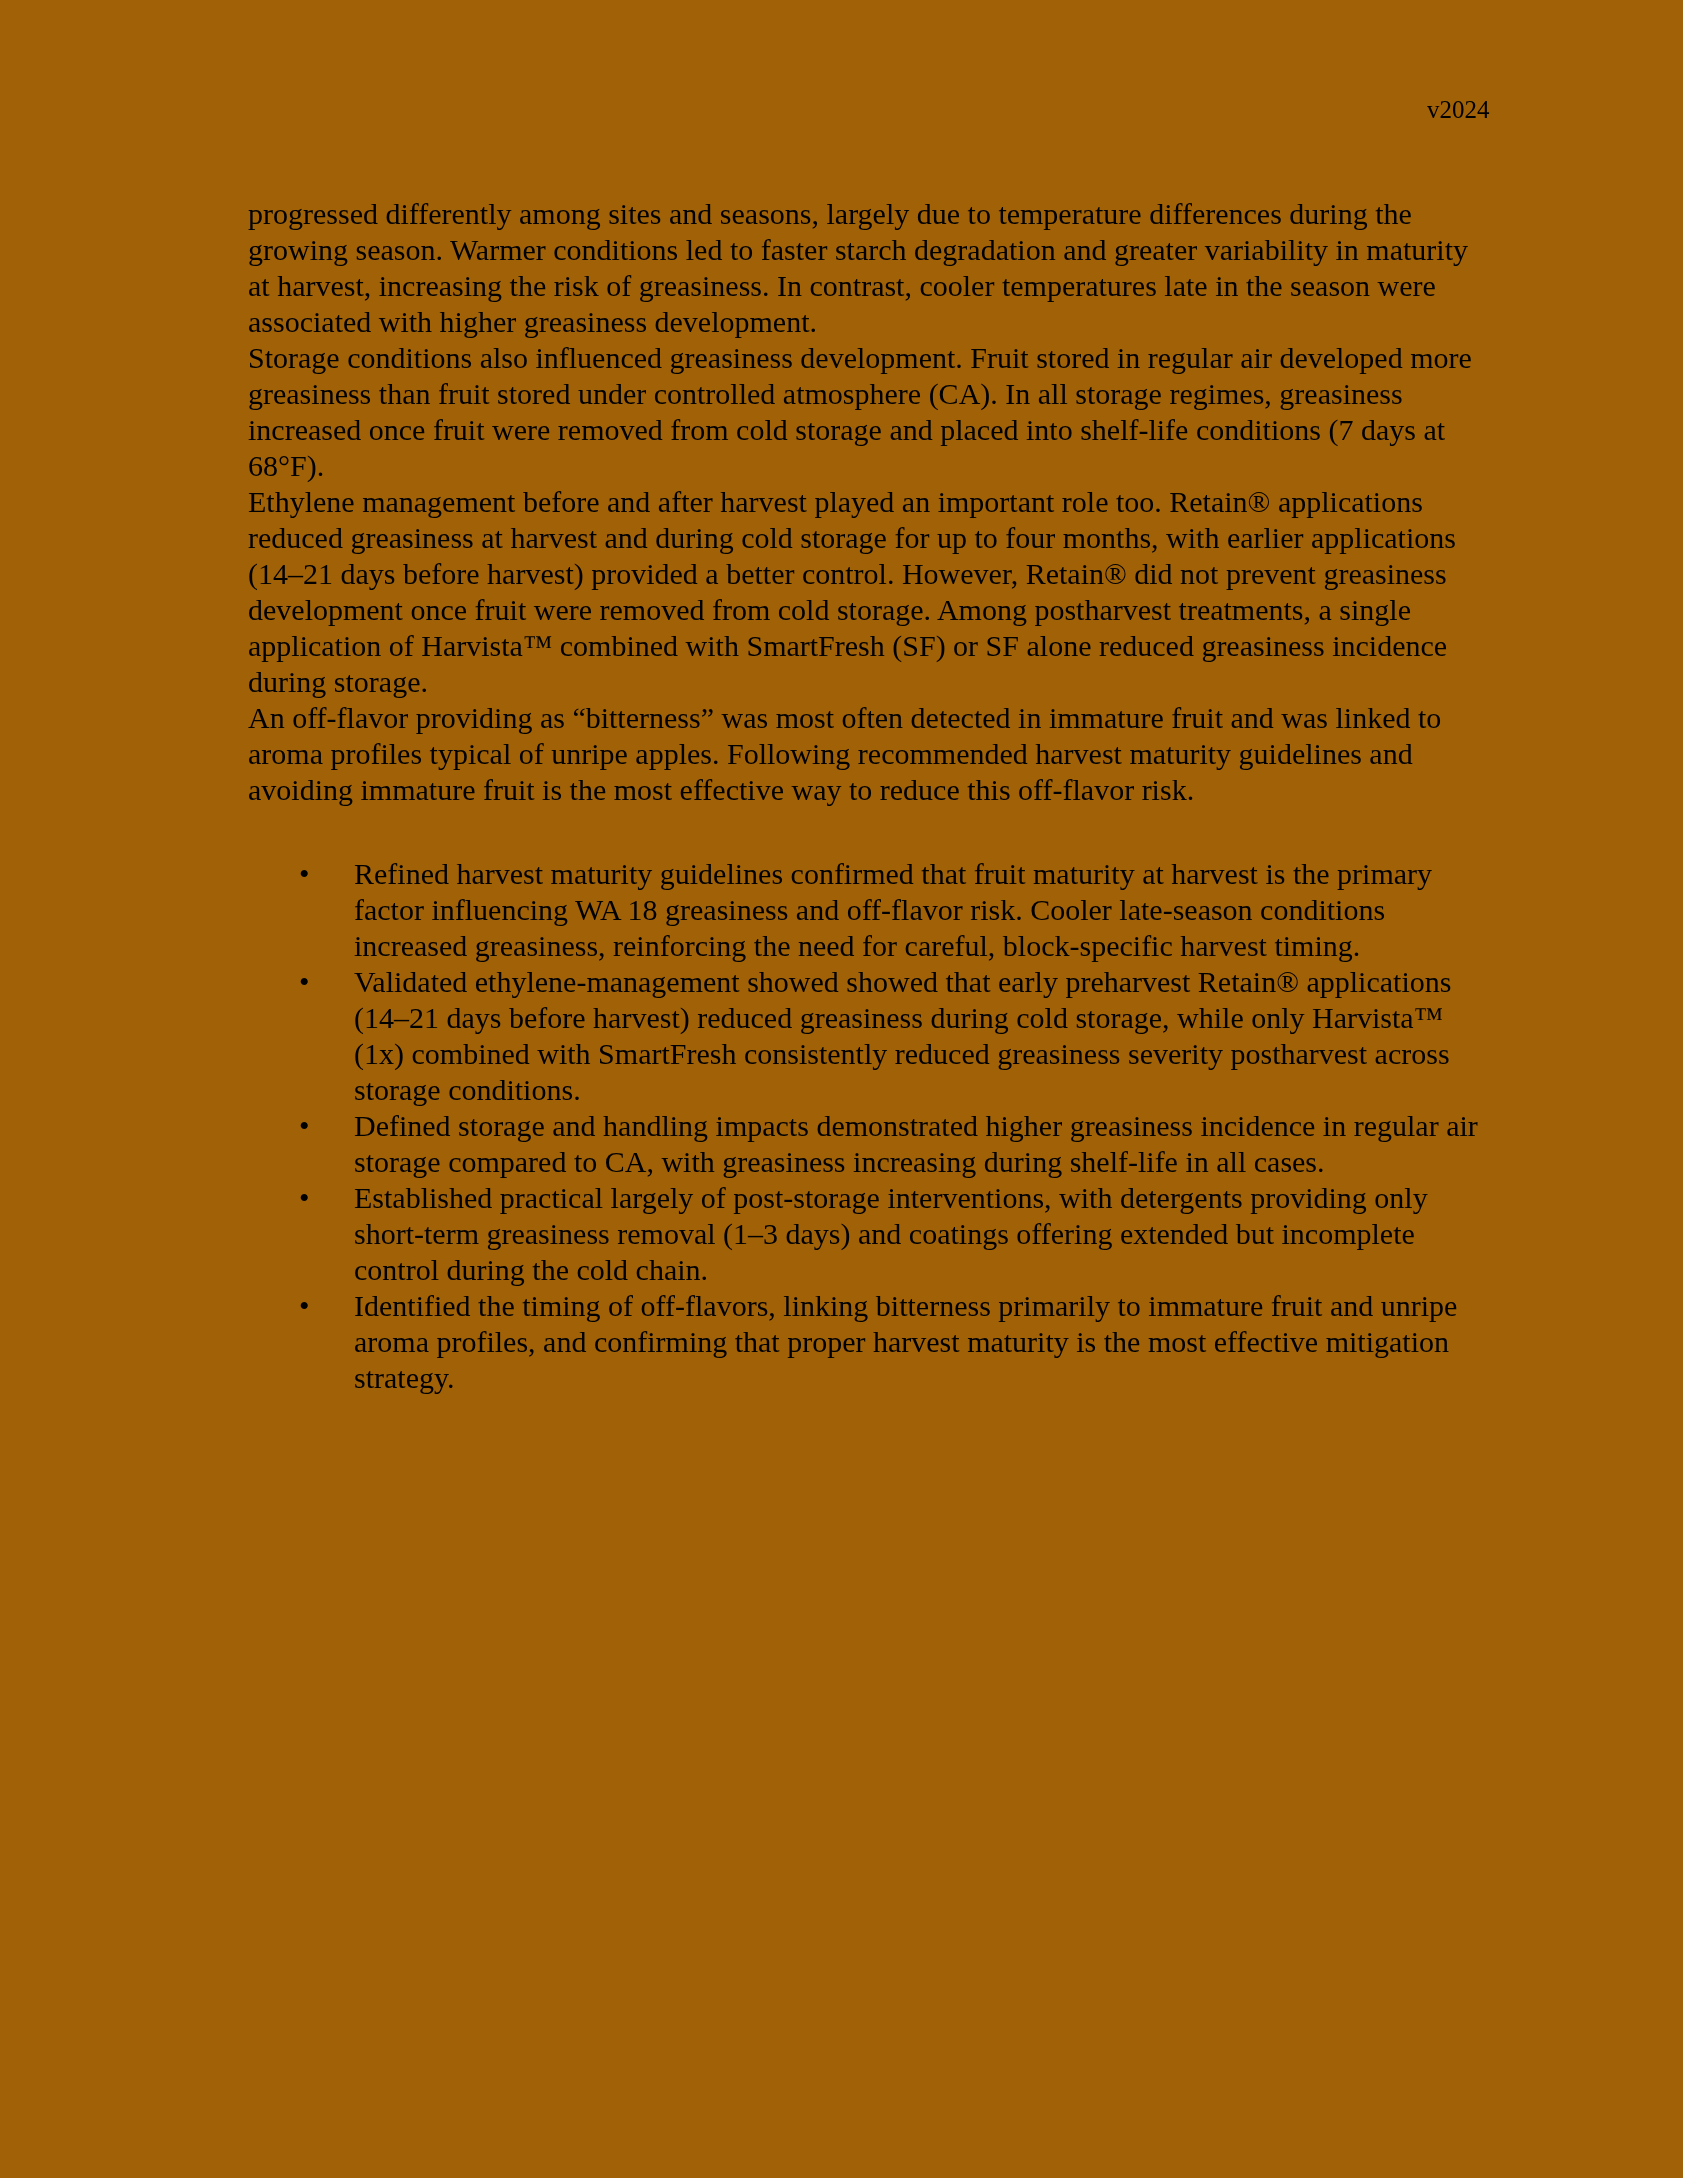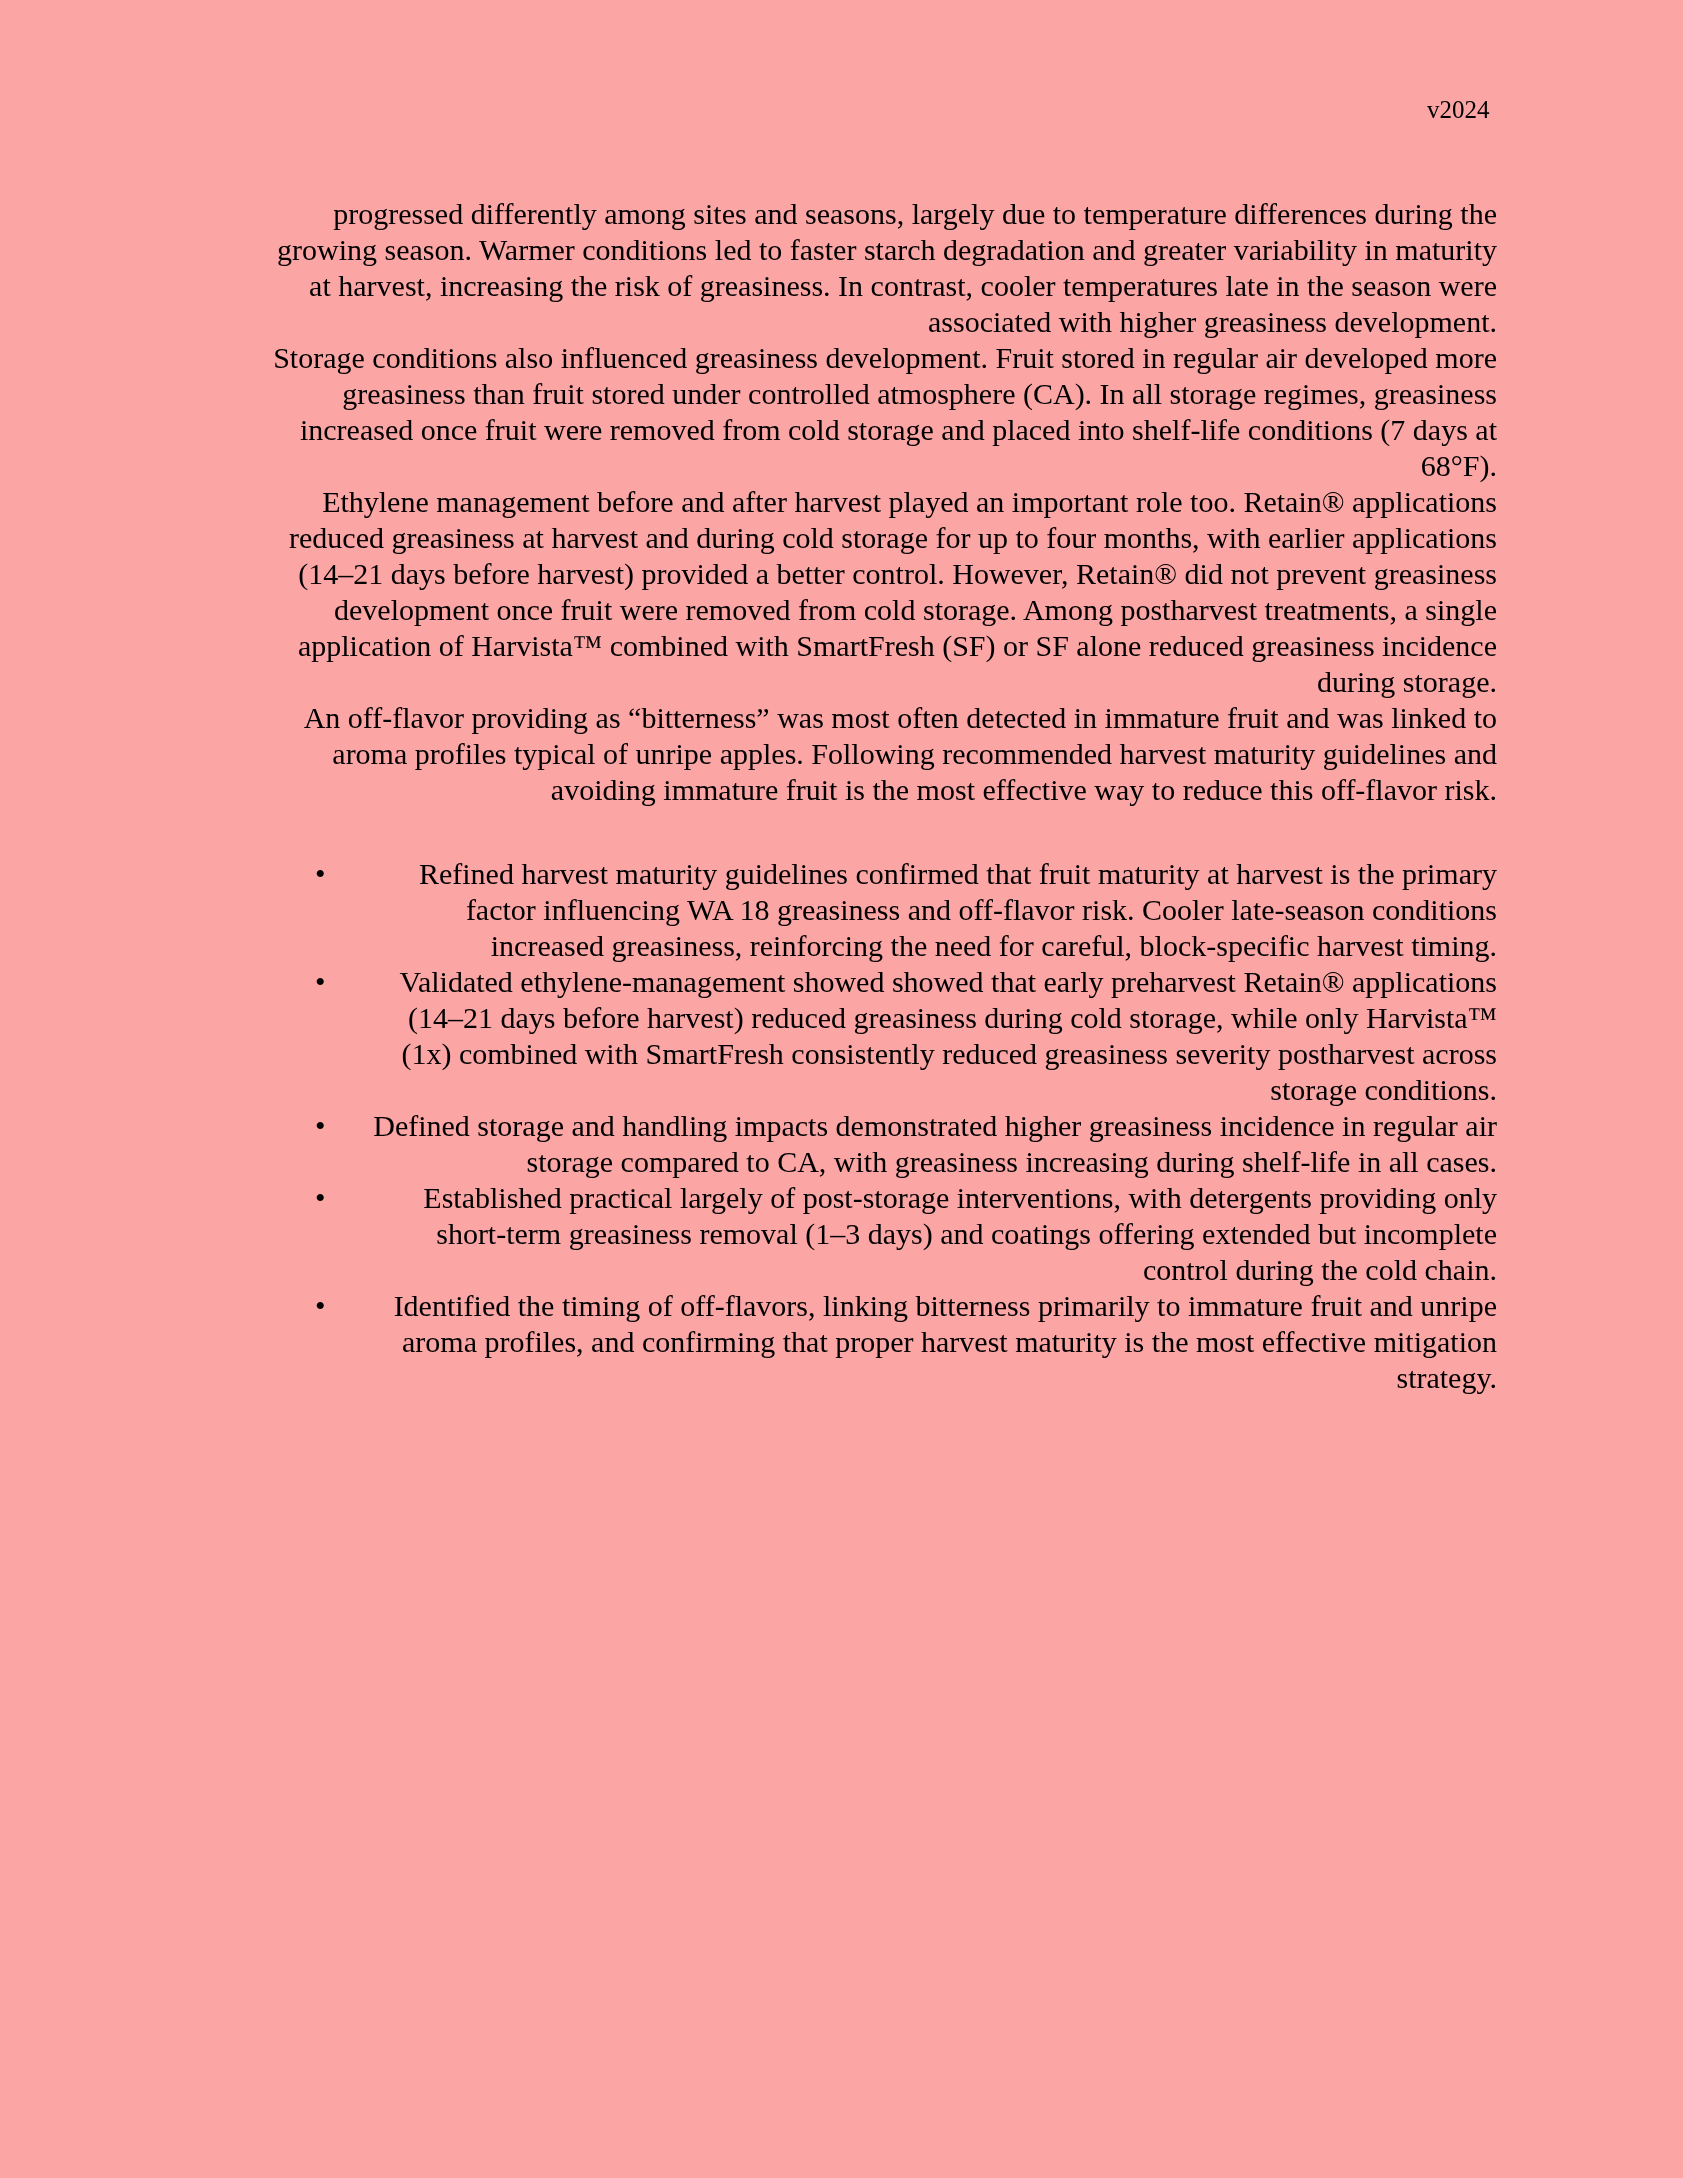--- a/index.html
+++ b/index.html
@@ -4,42 +4,41 @@
 <style>
   html, body {
     margin: 0;
     padding: 0;
     background: #ffffff;
   }
   .page {
     position: relative;
     width: 1683px;
     height: 2178px;
-    background: #fca5a5;
+    background: #a16207;
     font-family: "Liberation Serif", serif;
     color: #000000;
     overflow: hidden;
   }
   .version {
     position: absolute;
     left: 1427px;
     top: 95px;
     font-size: 25px;
     line-height: 30px;
     white-space: nowrap;
   }
   .content {
     position: absolute;
     left: 248px;
     top: 196px;
     width: 1233px;
     font-size: 30px;
     line-height: 36px;
-    text-align: right;
-    margin-left: 16px;
+    text-align: left;
   }
   .content p.body-par {
     margin: 0;
     padding: 0;
   }
   .heading {
     margin: 20px 0 0 0;
     padding: 0;
     font-weight: bold;
     font-size: 30px;

